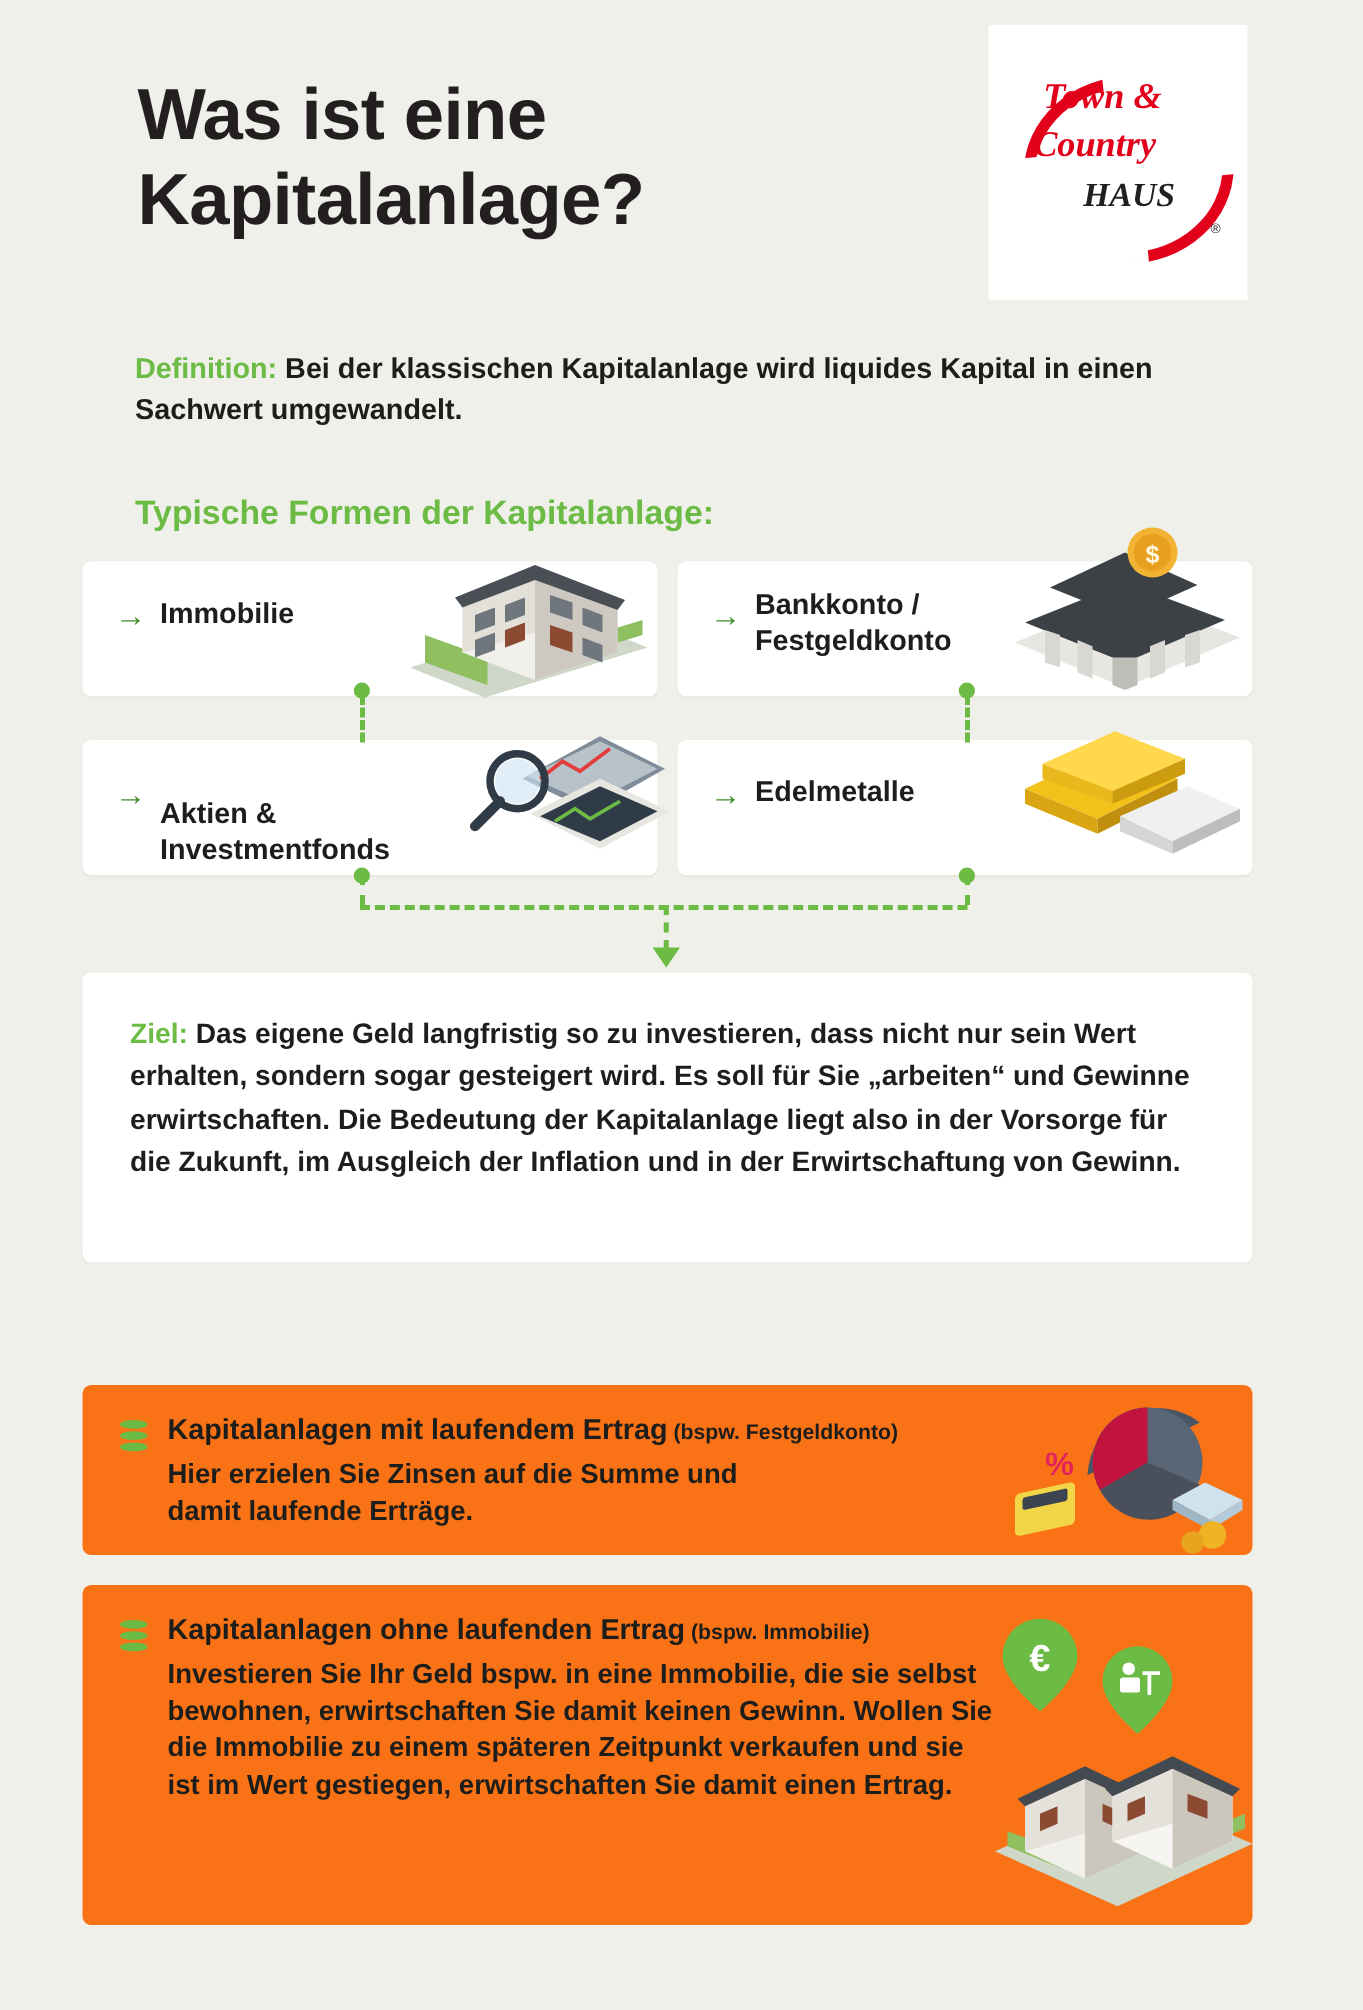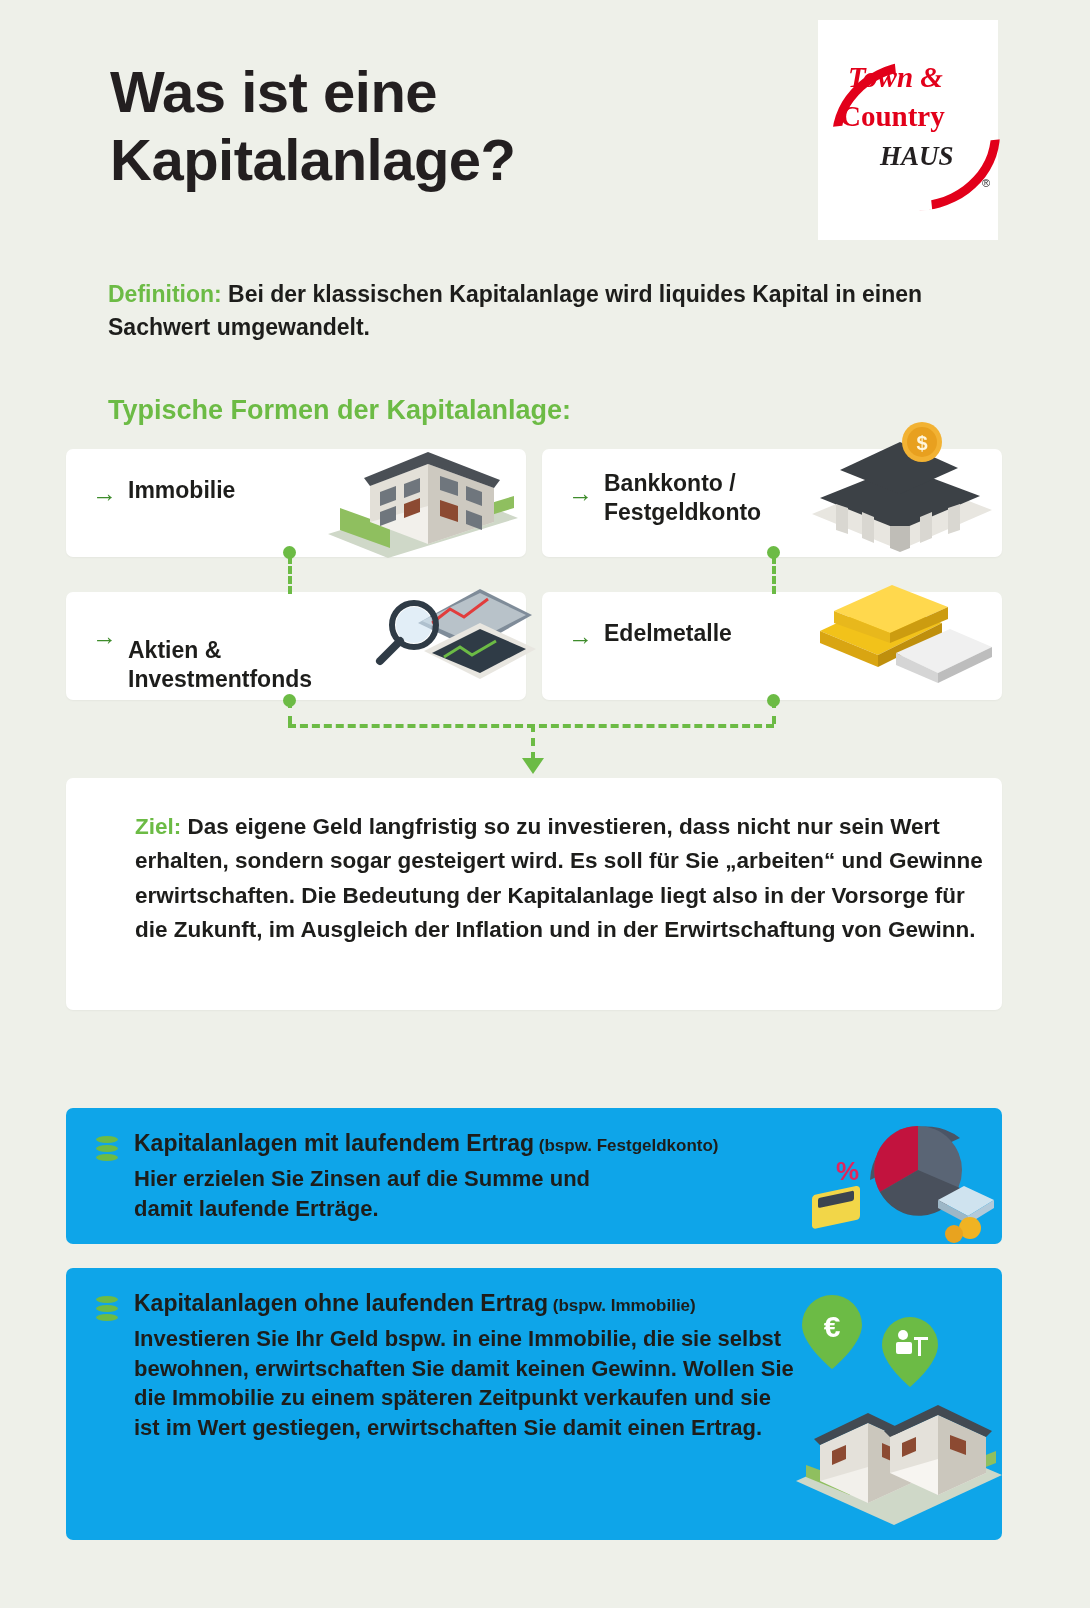--- a/index.html
+++ b/index.html
@@ -15,36 +15,36 @@
 
   
   .header{position:relative;padding:70px 0 0 0;}
   .title{
     position:absolute;left:110px;top:58px;
     font-size:58px;line-height:1.18;font-weight:bold;
     letter-spacing:-0.5px;color:#231f20;white-space:pre-line;
   }
   .logo-box{
     position:absolute;right:92px;top:20px;
-    width:180px;height:220px;background:#ffffff;
+    width:207px;height:220px;background:#ffffff;
     display:flex;align-items:center;justify-content:center;
   }
   .logo-inner{position:relative;width:160px;height:150px;}
   .logo-swoosh{
     position:absolute;left:4px;top:6px;width:150px;height:132px;
     border:9px solid #e2001a;border-radius:50%;
     clip-path:polygon(0 0,42% 0,42% 38%,0 38%,0 100%,100% 100%,100% 58%,55% 58%,55% 100%,0 100%);
     transform:rotate(-6deg);
   }
   .logo-l1{
     position:absolute;left:20px;top:6px;font-size:29px;font-style:italic;
     font-weight:bold;color:#e2001a;font-family:"Liberation Serif",serif;
   }
   .logo-l2{
-    position:absolute;left:12px;top:45px;font-size:29px;
+    position:absolute;left:12px;top:45px;font-size:29px;font-style:italic;
     font-weight:bold;color:#e2001a;font-family:"Liberation Serif",serif;
   }
   .logo-l3{
     position:absolute;left:52px;top:86px;font-size:27px;font-style:italic;
     font-weight:bold;color:#231f20;font-family:"Liberation Serif",serif;text-align:center;
   }
   .logo-reg{position:absolute;right:-2px;bottom:16px;font-size:11px;color:#231f20;}
 
   
   .definition{
@@ -89,27 +89,27 @@
     border-top:16px solid #6cbb45;
   }
 
   
   #ziel{
     position:absolute;left:66px;top:778px;width:936px;height:232px;
     background:#ffffff;border-radius:7px;
   }
   #ziel .txt{
     position:absolute;left:38px;top:32px;width:862px;
-    font-size:22.5px;line-height:1.53;font-weight:bold;margin-left:31px;
+    font-size:22.5px;line-height:1.53;font-weight:bold;
   }
 
   
   #b1{left:66px;top:1108px;width:936px;height:136px;}
   #b2{left:66px;top:1268px;width:936px;height:272px;text-decoration:underline;}
-  .block{position:absolute;background:#0ea5e9;border-radius:7px;}
+  .block{position:absolute;background:#f97316;border-radius:7px;}
   .coin-icon{position:absolute;left:30px;top:28px;width:24px;height:26px;}
   .coin-icon span{
     position:absolute;left:0;width:22px;height:7px;border-radius:50%;
     background:#6cbb45;
   }
   .coin-icon span:nth-child(1){top:0;}
   .coin-icon span:nth-child(2){top:9px;}
   .coin-icon span:nth-child(3){top:18px;}
   .block .head{
     position:absolute;left:68px;top:22px;font-size:23px;font-weight:bold;

